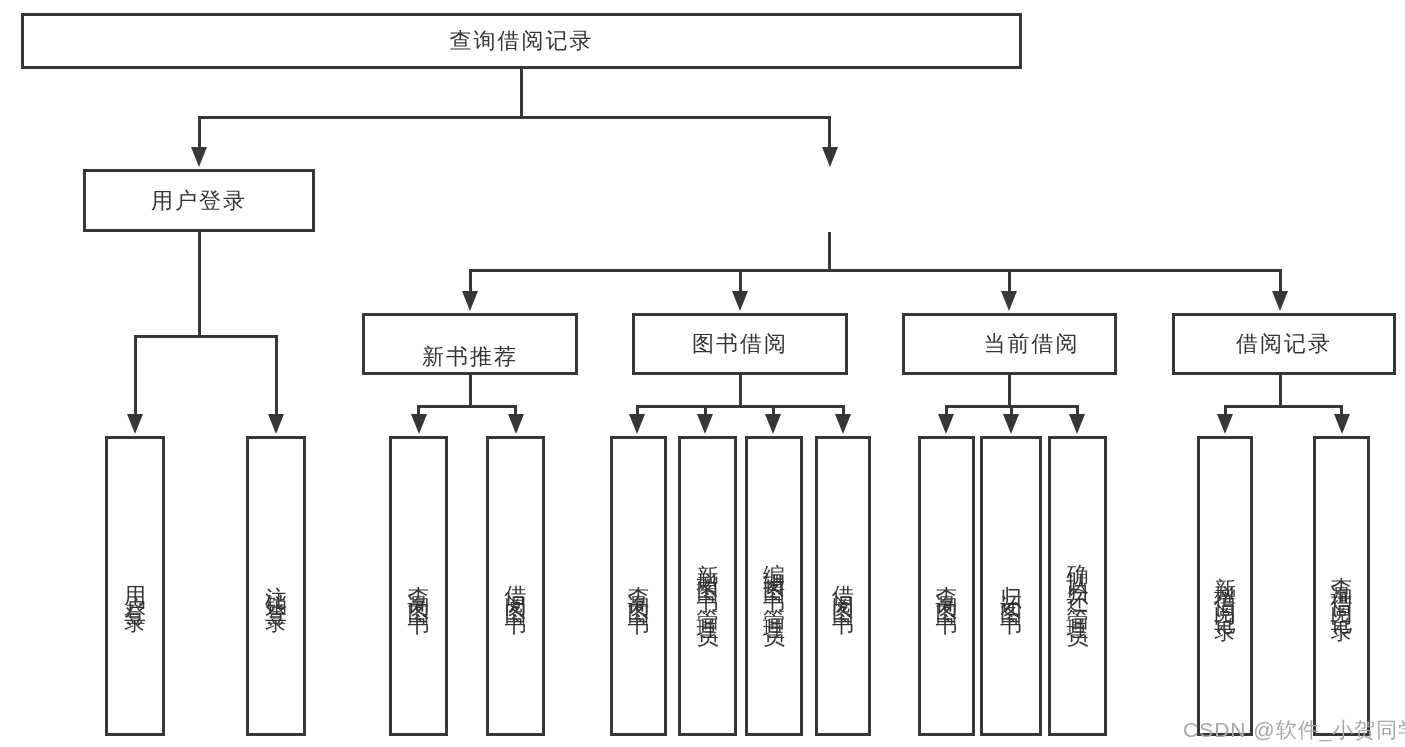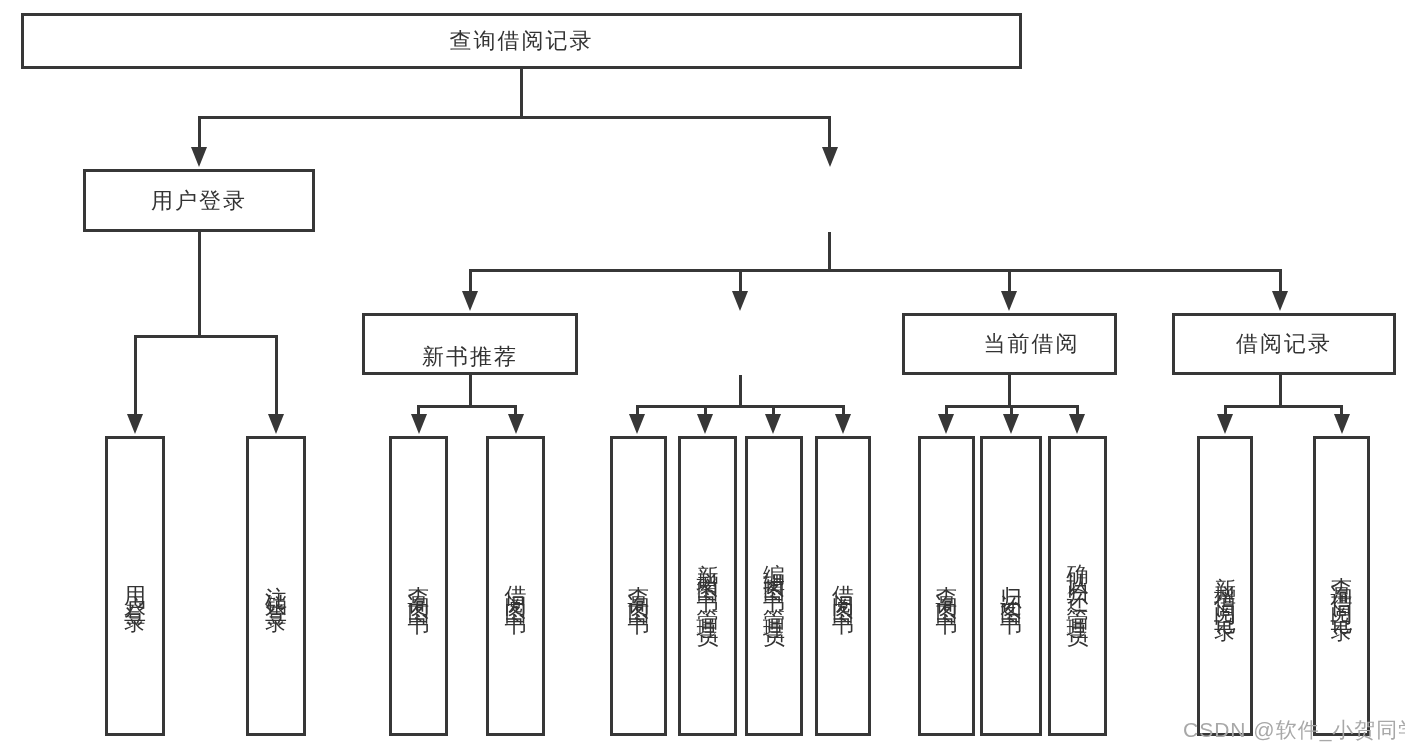--- a/index.html
+++ b/index.html
@@ -117,20 +117,23 @@
   <div class="vline" style="left:738.5px; top:270px; height:25px;"></div>
   <div class="ah" style="left:732px; top:291px;"></div>
   <div class="vline" style="left:1007.5px; top:270px; height:25px;"></div>
   <div class="ah" style="left:1001px; top:291px;"></div>
   <div class="vline" style="left:1278.5px; top:270px; height:25px;"></div>
   <div class="ah" style="left:1272px; top:291px;"></div>
 
   <div class="box" style="left:362px; top:313px; width:216px; height:62px;align-items:flex-end;">
     <span>新书推荐</span>
   </div>
+  <div class="box" style="left:632px; top:313px; width:216px; height:62px;">
+    <span>图书借阅</span>
+  </div>
   <div class="box" style="left:902px; top:313px; width:215px; height:62px;padding-left:44px;">
     <span>当前借阅</span>
   </div>
   <div class="box" style="left:1172px; top:313px; width:224px; height:62px;">
     <span>借阅记录</span>
   </div>
 
   <div class="vline" style="left:468.5px; top:375px; height:32px;"></div>
   <div class="hline" style="left:417px; top:404.5px; width:100px;"></div>
   <div class="vline" style="left:417px; top:406px; height:12px;"></div>

